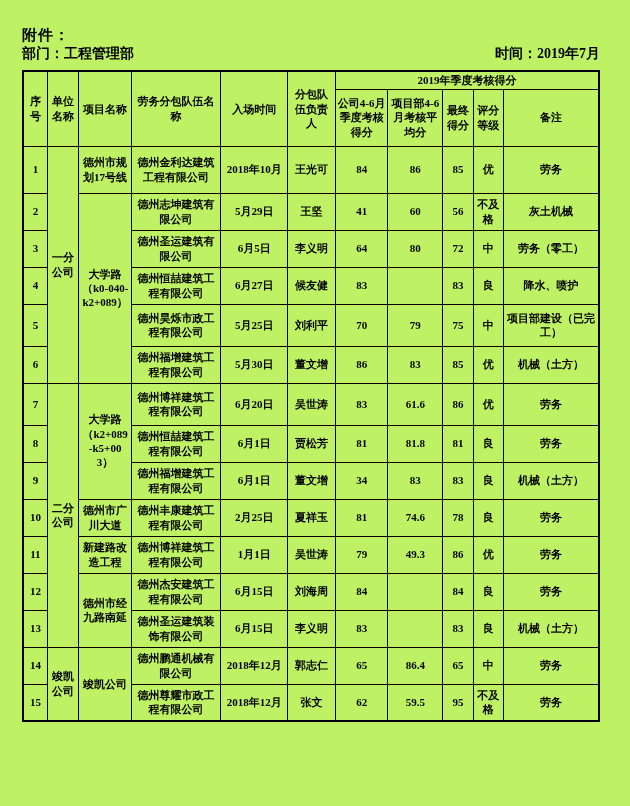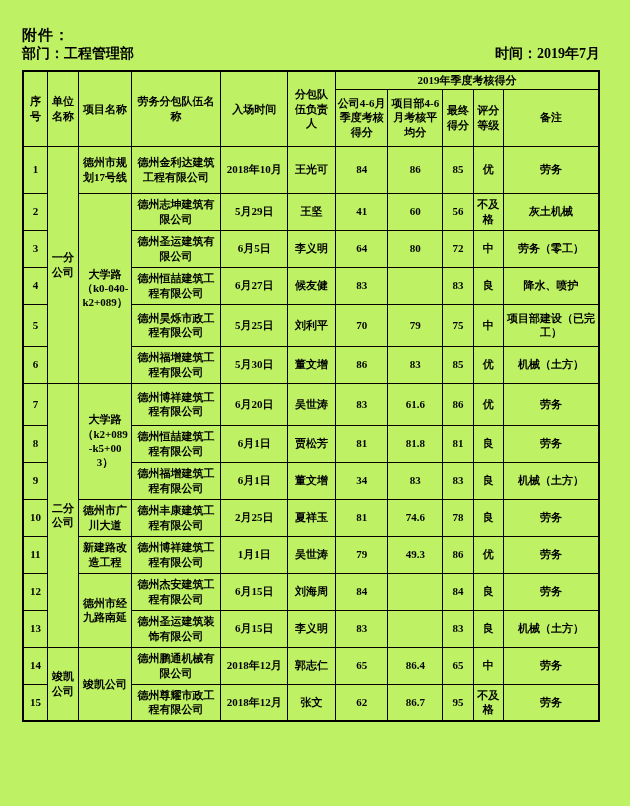--- a/index.html
+++ b/index.html
@@ -279,21 +279,21 @@
         <td>65</td>
         <td>中</td>
         <td>劳务</td>
       </tr>
       <tr>
         <td>15</td>
         <td>德州尊耀市政工程有限公司</td>
         <td>2018年12月</td>
         <td>张文</td>
         <td>62</td>
-        <td>86.7</td>
+        <td>59.5</td>
         <td>95</td>
         <td>不及格</td>
         <td>劳务</td>
       </tr>
     </tbody>
   </table>
 
 </div>
 
 </body></html>

